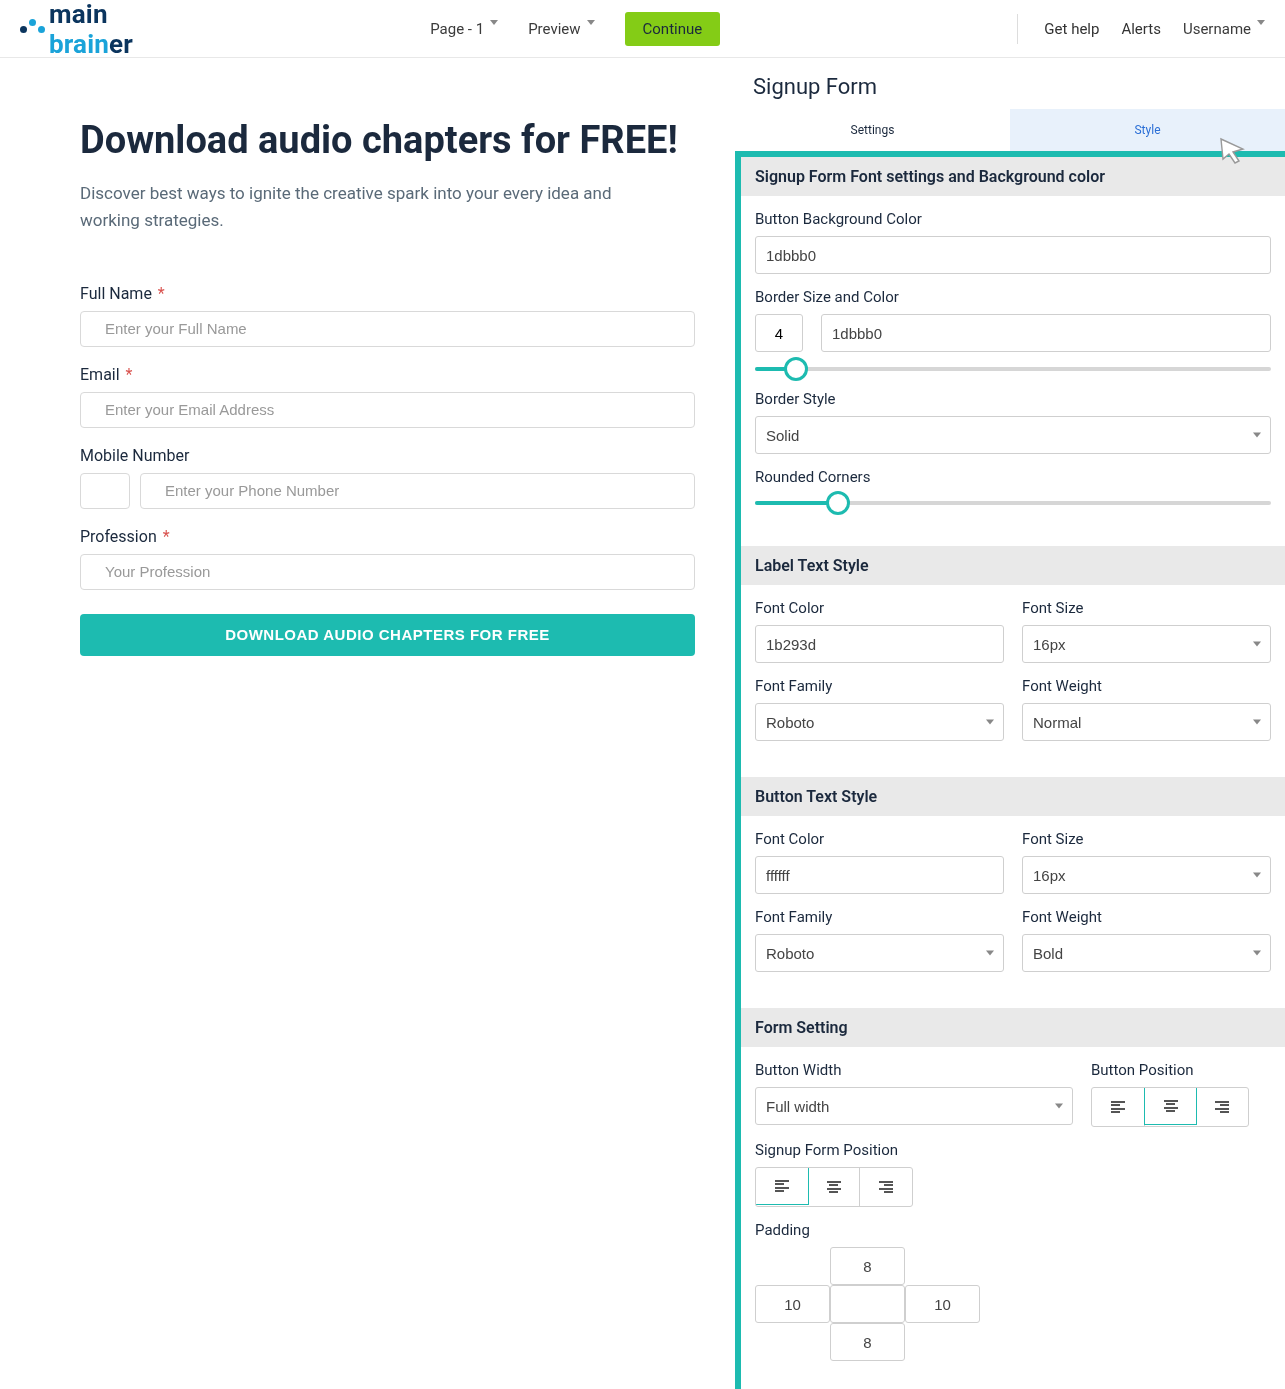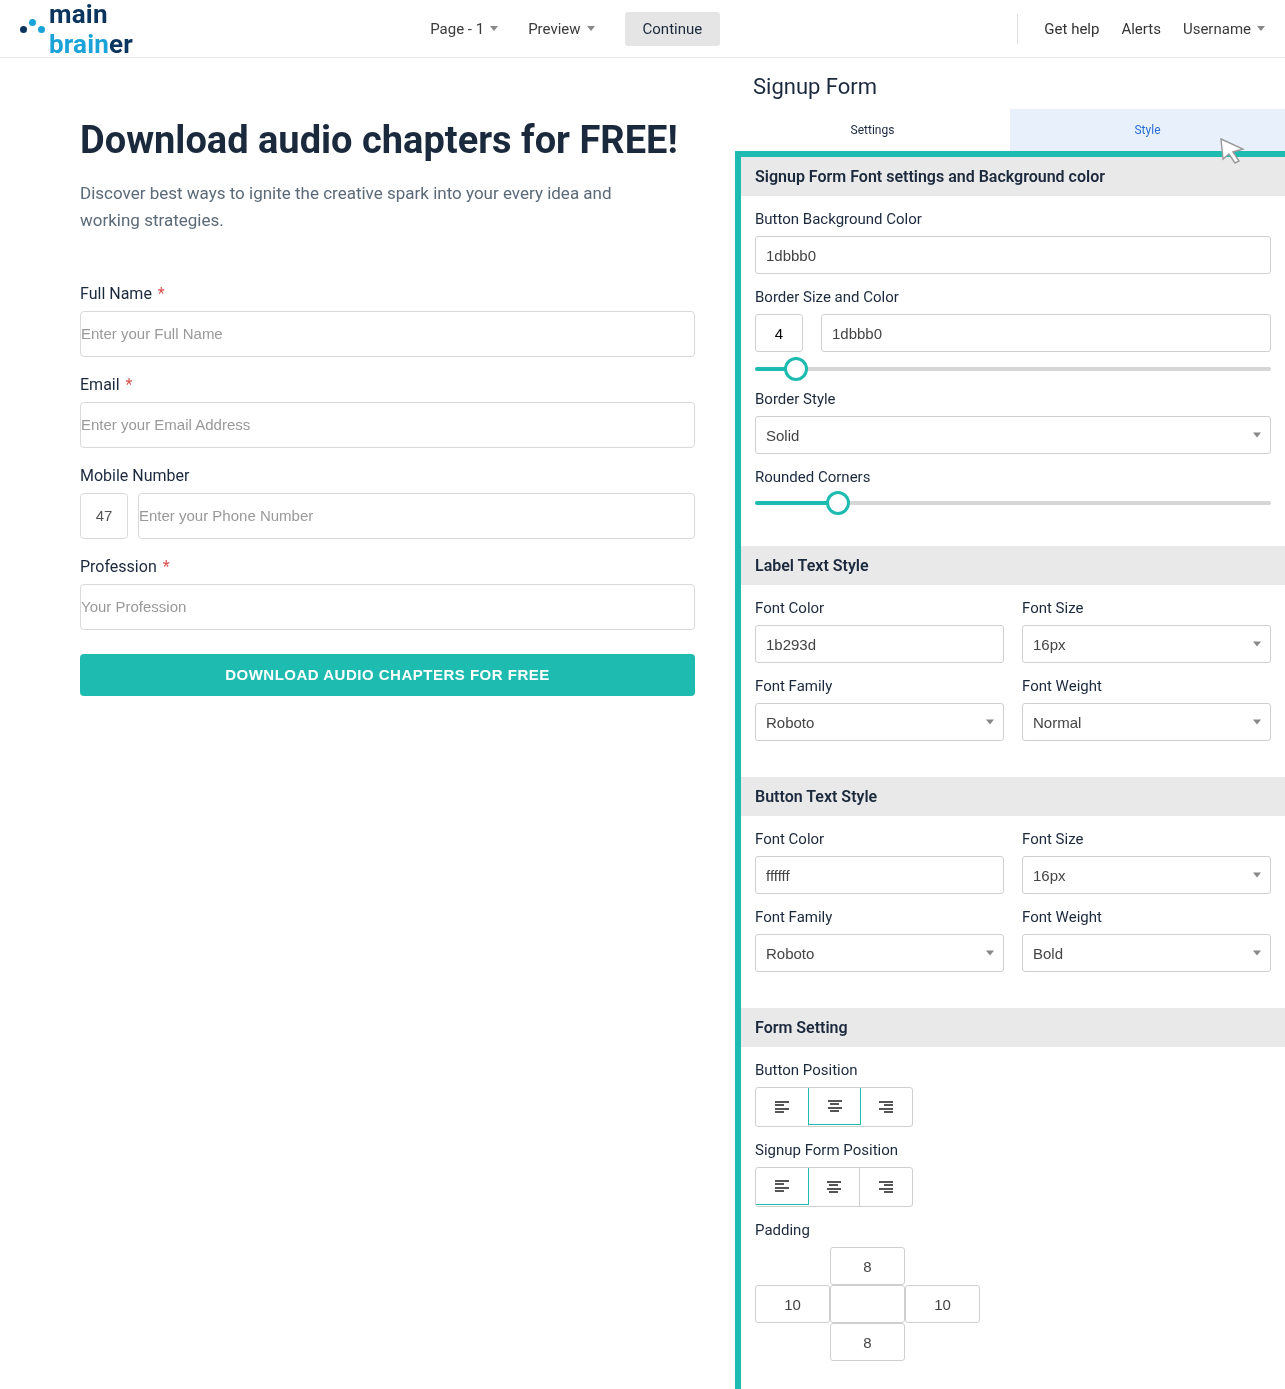--- a/index.html
+++ b/index.html
@@ -12,36 +12,36 @@
   .logo-dots span { width: 7px; height: 7px; border-radius: 50%; background: #1aa3d9; display: inline-block; }
   .logo-dots span:nth-child(1){ transform: translateY(7px); background:#0b355e;}
   .logo-dots span:nth-child(2){ transform: translateY(0px);}
   .logo-dots span:nth-child(3){ transform: translateY(7px);}
   .logo-text { font-size: 26px; font-weight: 700; letter-spacing: 0.2px; }
   .logo-text .main { color: #0b355e; }
   .logo-text .brain { color: #1aa3d9; }
   .logo-text .er { color: #0b355e; }
   
   .topbar-center { flex: 1; display:flex; justify-content:center; gap: 30px; align-items:center; }
-  .tb-item { font-size: 15px; color: #3b3b3b; cursor: pointer; display:flex; align-items:center; gap:6px; }
+  .tb-item { font-size: 15px; color: #3b3b3b; cursor: pointer; display:flex; gap:6px; }
   .caret { width:0; height:0; border-left:4px solid transparent; border-right:4px solid transparent; border-top:5px solid #888; display:inline-block; }
-  .btn-continue { background:#e5e5e5; color:#1b293d; padding:8px 18px; border-radius:3px; font-size:15px; cursor:pointer; }
+  .btn-continue { background:#84cc16; color:#1b293d; padding:8px 18px; border-radius:3px; font-size:15px; cursor:pointer; }
   .topbar-right { display:flex; align-items:center; gap:22px; font-size:15px; color:#333; }
   .topbar-right .divider { width:1px; height:30px; background:#ddd; margin-right:4px; }
   
   
   .main { display:flex; }
   .left-col { width: 735px; padding: 60px 40px 0 80px; }
   .left-col h1 { font-size: 38px; font-weight:700; color:#1b293d; line-height:1.2; margin-bottom:16px; }
   .left-col p.lead { font-size:17px; color:#5a6a78; line-height:1.6; margin-bottom:50px; max-width:560px; }
   
   .form-field { margin-bottom:18px; }
   .form-field label { font-size:16px; color:#1b293d; display:block; margin-bottom:8px; }
   .req { color:#d9534f; margin-left:2px; }
-  .form-field input { width:100%; height:46px; border:1px solid #d9d9d9; border-radius:4px; padding:0 0; font-size:15px; color:#555; }
+  .form-field input { width:100%; height:36px; border:1px solid #d9d9d9; border-radius:4px; padding:0 24px; font-size:15px; color:#555; }
   .form-field input::placeholder { color:#999; }
   .form-row { display:flex; gap:10px;border-radius:12px; }
   .form-row .cc { width:48px; text-align:center; }
   .form-row .ph { flex:1; }
   .big-btn { width:100%; height:42px; background:#1dbbb0; color:#fff; border:none; border-radius:4px; font-size:15px; font-weight:700; letter-spacing:0.5px; cursor:pointer; margin-top:6px; }
   
   
   .right-col { width:550px; }
   .panel-title { font-size:22px; color:#1b293d; padding:16px 36px 10px 18px; }
   .tabs { display:flex; }
@@ -262,20 +262,27 @@
               <input class="finput" readonly="" value="Bold" style="">
               <span class="dd caret"></span>
             </div>
           </div>
         </div>
       </div>
 
       <div class="section-head">Form Setting</div>
       <div class="section-body">
         <div class="row mb">
+          <div class="col">
+            <label class="flabel">Button Width</label>
+            <div class="fselect">
+              <input class="finput" readonly="" value="Full width" style="">
+              <span class="dd caret"></span>
+            </div>
+          </div>
           <div style="width:180px">
             <label class="flabel">Button Position</label>
             <div class="align-group">
               <div class="align-btn">
                   <span class="align-icon">
                     <span style="width:14px"></span>
                     <span style="width:9px"></span>
                     <span style="width:14px"></span>
                     <span style="width:9px"></span>
                   </span>

